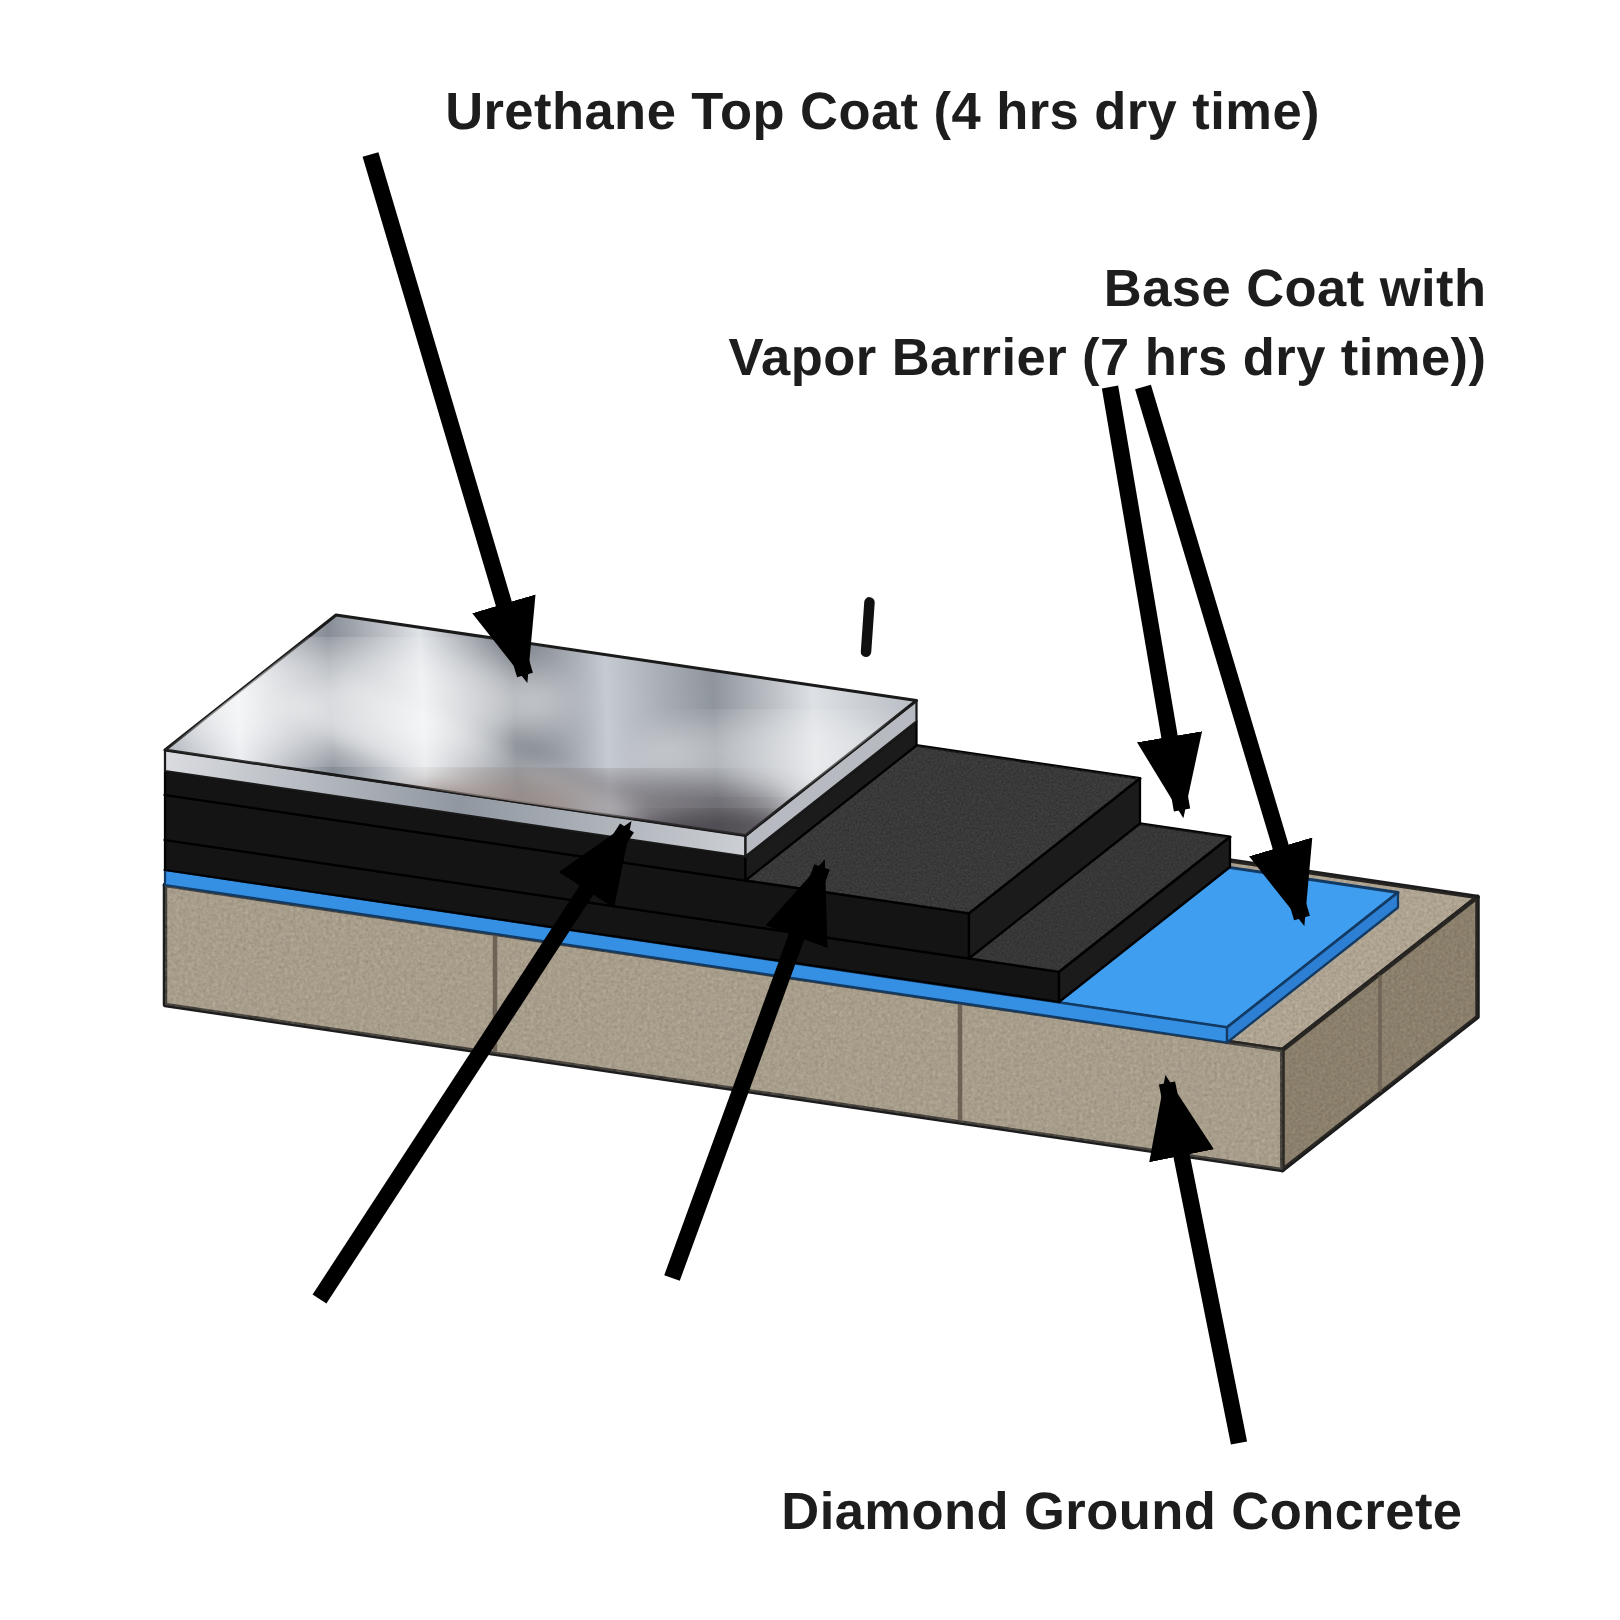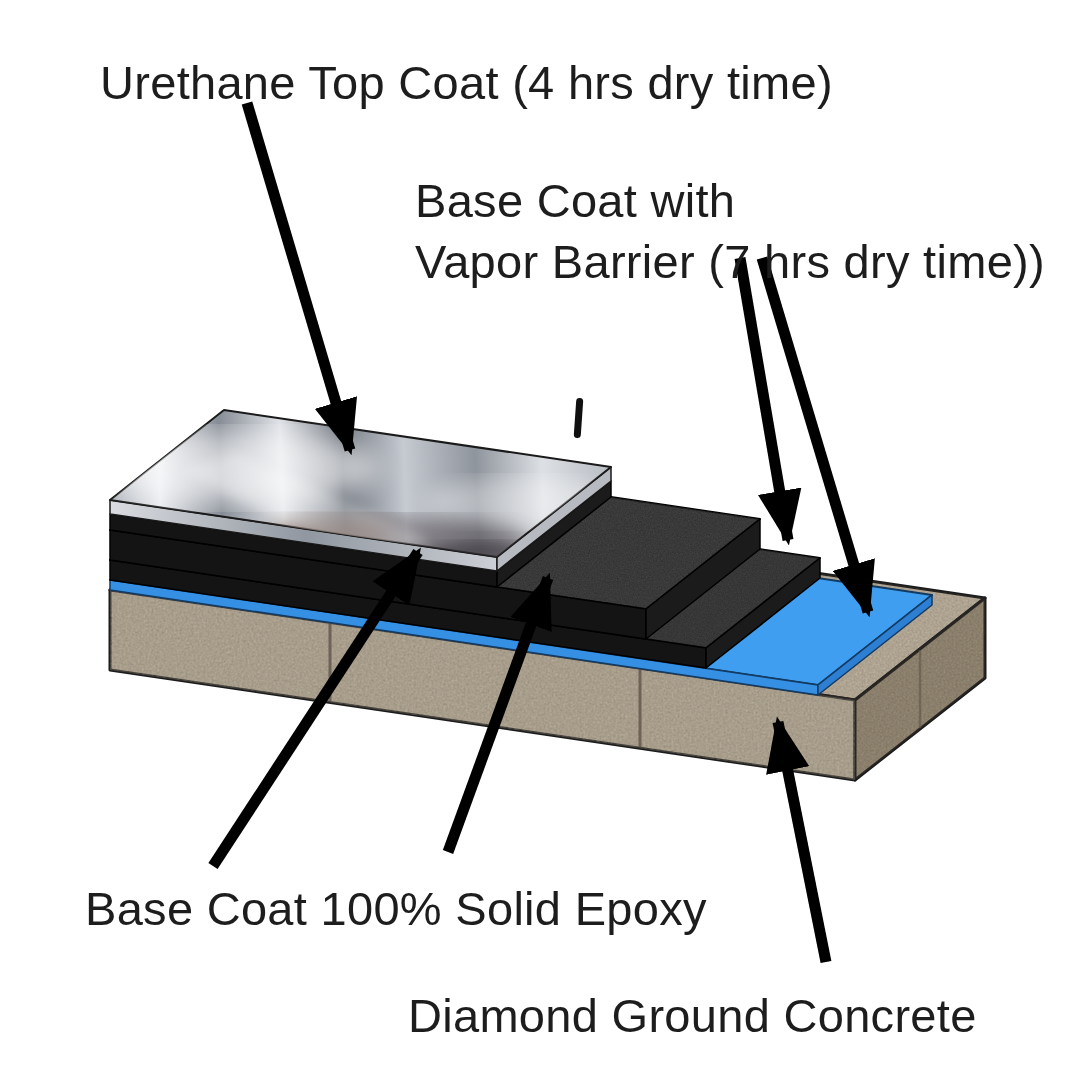--- a/index.html
+++ b/index.html
@@ -7,24 +7,24 @@
     position:relative;
     width:1080px;height:1080px;
     background:#ffffff;
     overflow:hidden;
     font-family:"Liberation Sans", sans-serif;
   }
   .stage svg{position:absolute;left:0;top:0;}
   .lbl{
     position:absolute;
     color:#1d1d1d;
-    font-weight:400;
-    font-size:47px;
+    font-weight:700;
+    font-size:35px;
     letter-spacing:.3px;
-    text-align:left;
+    text-align:right;
     line-height:1.3;
     white-space:nowrap;
   }
 </style>
 </head>
 <body>
 
 <div class="stage">
 
   <svg width="1080" height="1080" viewBox="0 0 1080 1080">
@@ -151,24 +151,23 @@
       <line x1="740" y1="258" x2="788" y2="540" stroke-width="11" marker-end="url(#ah)" stroke="#000000"></line>
       <line x1="762" y1="258" x2="868" y2="612" stroke-width="11" marker-end="url(#ah)" stroke="#000000"></line>
       <line x1="213" y1="866" x2="418" y2="552" stroke-width="11" marker-end="url(#ah)" stroke="#000000"></line>
       <line x1="448" y1="852" x2="548" y2="578" stroke-width="11" marker-end="url(#ah)" stroke="#000000"></line>
       <line x1="826" y1="962" x2="778" y2="722" stroke-width="11" marker-end="url(#ah)" stroke="#000000"></line>
     </g>
   </svg>
 
   <div class="lbl" style="left:100px;top:52px;width:780px;">Urethane Top Coat (4 hrs dry time)</div>
 
-  <div class="lbl" style="left:415px;top:170px;width:600px;">
+  <div class="lbl" style="left:391px;top:170px;width:600px;">
     <div>Base Coat with</div>
     <div>Vapor Barrier (7 hrs dry time))</div>
   </div>
 
   <div class="lbl" style="left:85px;top:878px;width:575px;">
-    <div>Base Coat 100% Solid Epoxy</div>
   </div>
 
-  <div class="lbl" style="left:408px;top:985px;width:545px;">Diamond Ground Concrete</div>
+  <div class="lbl" style="left:430px;top:985px;width:545px;">Diamond Ground Concrete</div>
 
 </div>
 
 </body></html>

